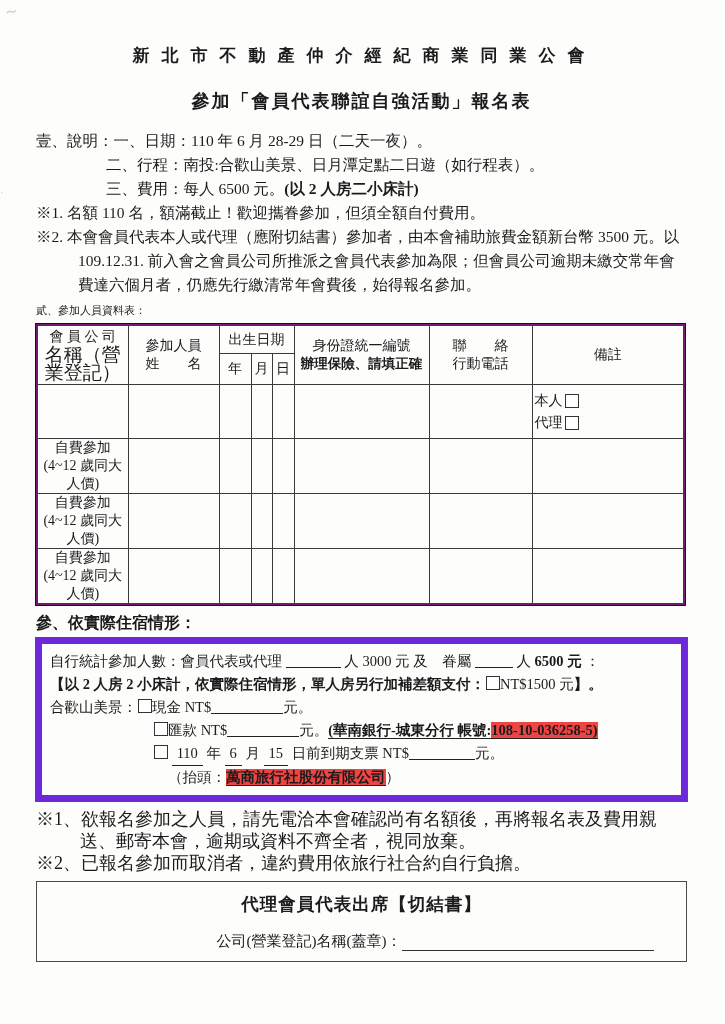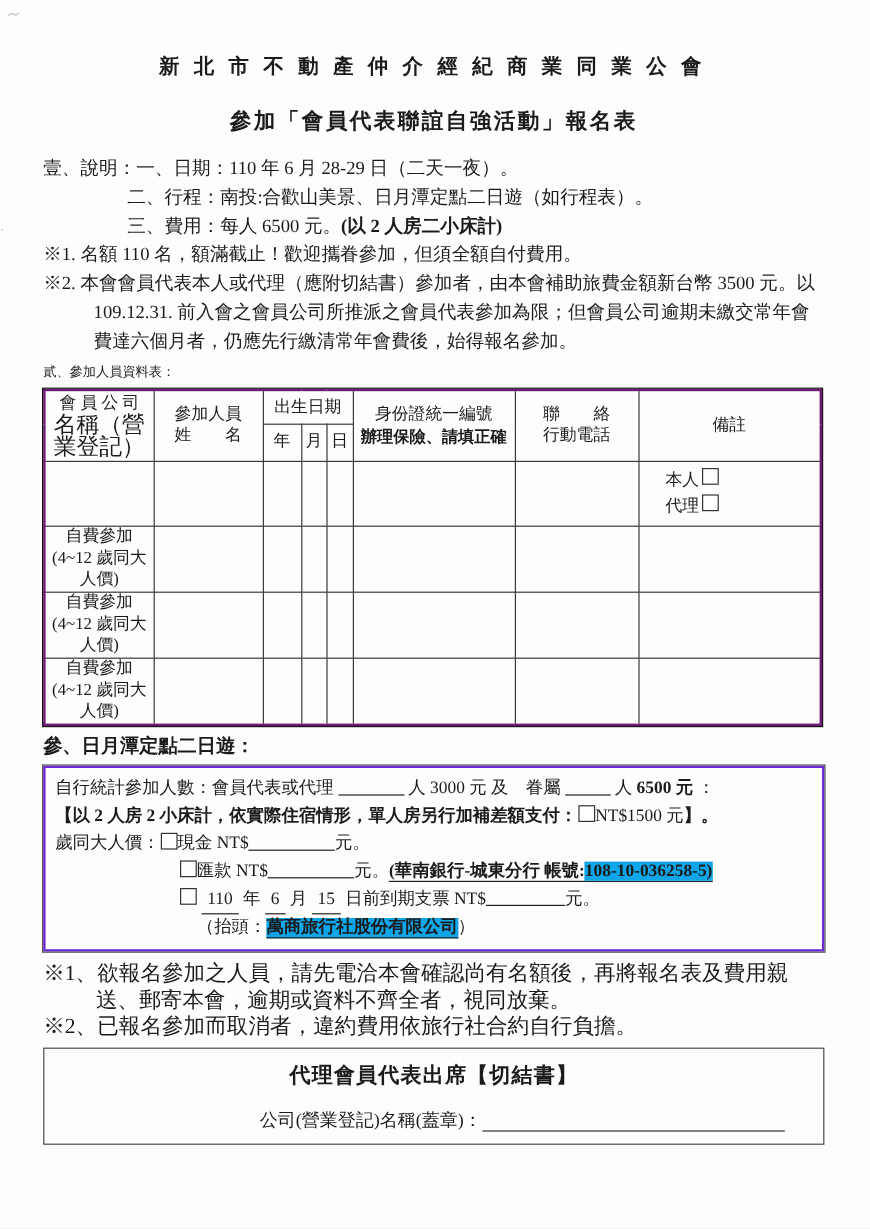--- a/index.html
+++ b/index.html
@@ -45,40 +45,40 @@
     font-size:14px;line-height:18px;overflow:hidden;
   }
   table.roster{border:2px solid #701a75;outline:1px solid #141414;}
   .hdr-sub{font-size:19px;}
   .hdr-bold{font-weight:bold;font-size:13.5px;}
   tr.hrow1 th{height:27px;}
   tr.hrow2 th{height:30px;}
   tr.drow1 td{height:53px;}
   tr.drow td{height:43px;}
   .remark-cell{text-align:left;padding-left:8px;}
-  .remark-line{display:flex;align-items:flex-start;gap:1px;line-height:22px;padding-left:20px;}
+  .remark-line{display:flex;align-items:center;gap:1px;line-height:22px;}
   .selfpaid{font-size:12.5px;line-height:15px;}
   .cb{
     display:inline-block;width:12px;height:12px;
     border:1px solid #333;background:#fff;vertical-align:-1px;margin-left:1px;
   }
 
   
   .stats-box{
-    border:2px solid #6d28d9;outline:1px solid #555;
+    border:6px solid #6d28d9;outline:1px solid #555;
     margin-top:3px;padding:6px 8px 6px 8px;
     font-size:14.5px;line-height:23px;
   }
   .blank{display:inline-block;border-bottom:1px solid #222;height:14px;vertical-align:-2px;}
   .blank.w38{width:38px;} .blank.w55{width:55px;} .blank.w72{width:72px;}
   .blank.w66{width:66px;} .blank.w105{width:105px;}
   .pad-label{padding-left:103px;}
   .pad-payee{padding-left:118px;}
   .numline{display:inline-block;border-bottom:1px solid #222;padding:0 5px;}
-  .hl{background:#0ea5e9;}
+  .hl{background:#ef4444;}
   .ul-group{border-bottom:1px solid #222;}
 
   .notices{font-size:18px;line-height:22px;margin-top:7px;}
   .notices .hang2{padding-left:44px;text-indent:-44px;}
 
   
   .pledge-box{
     border:1.5px solid #4a4a4a;margin-top:7px;
     padding:8px 14px 10px 14px;
   }
@@ -203,37 +203,37 @@
       <td></td>
       <td></td>
       <td></td>
       <td></td>
       <td></td>
       <td></td>
     </tr>
   </tbody>
     </table>
 
-  <div class="sec-head bold" style="margin-top:6px;">參、日月潭定點二日遊：</div>
+  <div class="sec-head bold" style="margin-top:6px;">參、依實際住宿情形：</div>
 
   <div class="stats-box">
     <div>
       <span>自行統計參加人數：會員代表或代理</span>
       <span class="blank w55"></span>
       <span>人 3000 元 及　眷屬</span>
       <span class="blank w38"></span>
       <span>人</span>
       <span class="b">6500 元</span>
       <span>：</span>
     </div>
     <div>
       <span class="b">【以 2 人房 2 小床計，依實際住宿情形，單人房另行加補差額支付：</span><span class="cb"></span><span>NT$1500 元</span><span class="b">】。</span>
     </div>
     <div>
-      <span>歲同大人價：</span><span class="cb"></span><span>現金 NT$</span><span class="blank w72"></span><span>元。</span>
+      <span>合歡山美景：</span><span class="cb"></span><span>現金 NT$</span><span class="blank w72"></span><span>元。</span>
     </div>
     <div class="pad-label">
       <span class="cb"></span><span>匯款 NT$</span><span class="blank w72"></span><span>元。</span><span class="ul-group"><span class="b">(華南銀行-城東分行 帳號:</span><span class="b hl">108-10-036258-5)</span></span>
     </div>
     <div class="pad-label">
       <span class="cb"></span>
       <span class="numline">110</span>
       <span>年</span>
       <span class="numline">6</span>
       <span>月</span>

